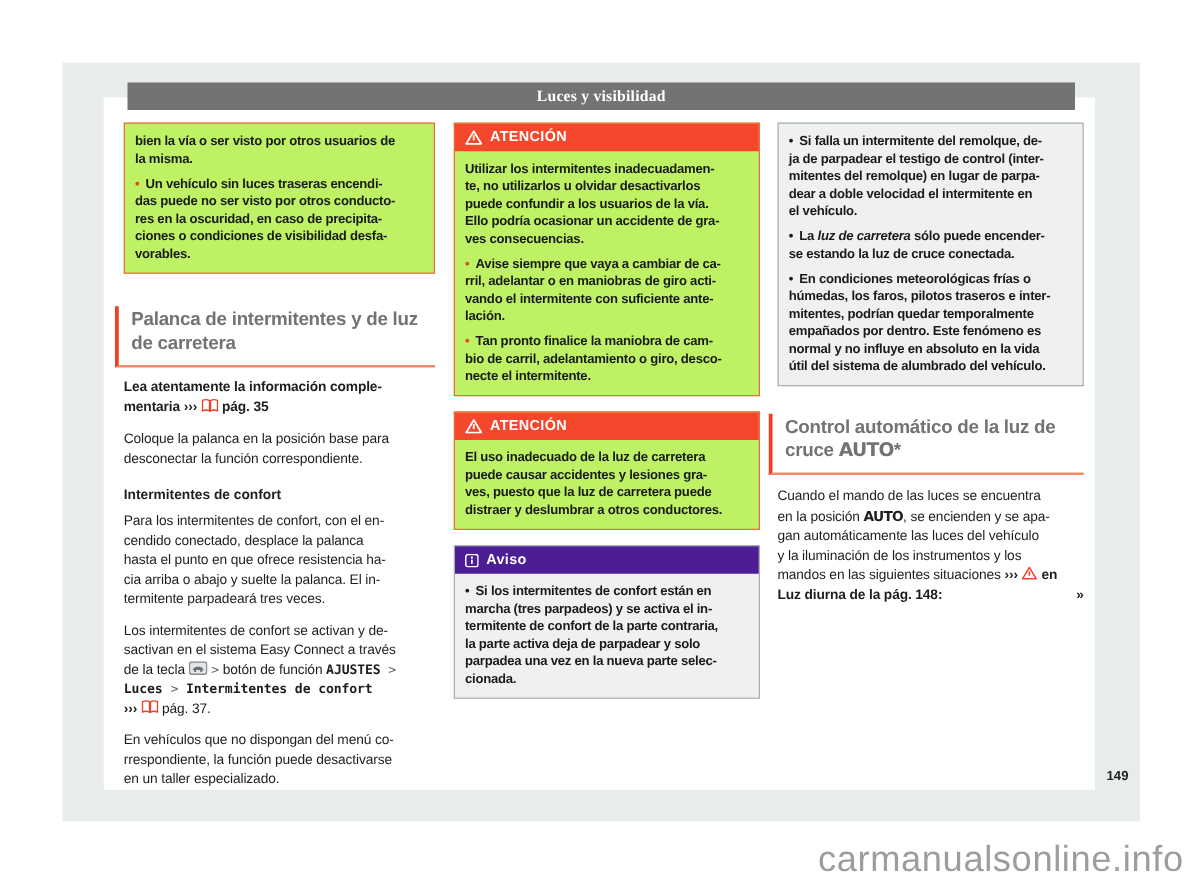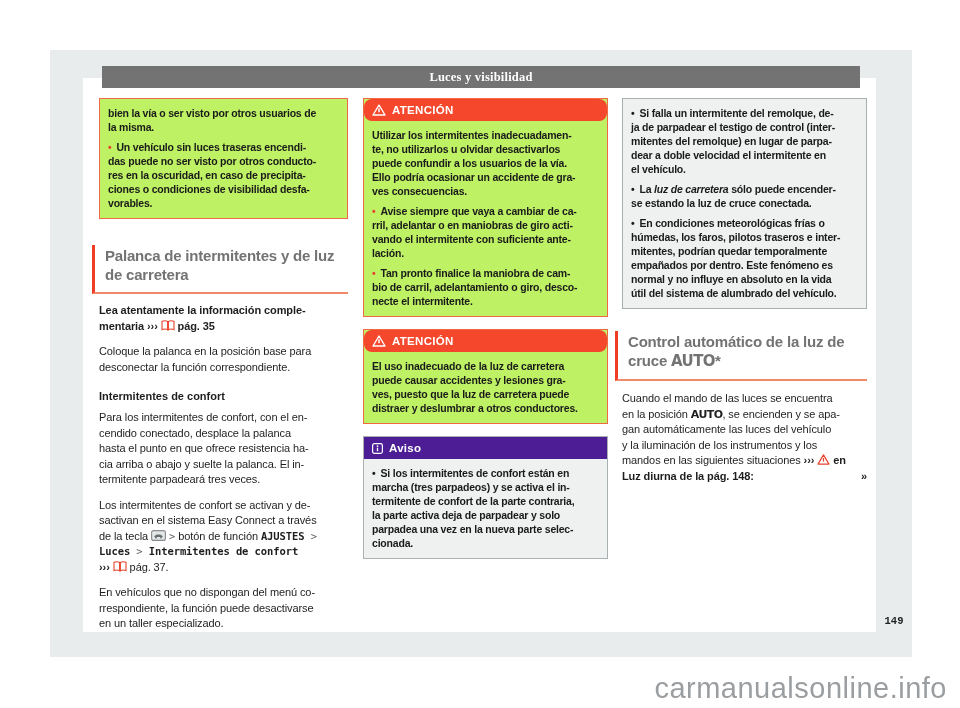--- a/index.html
+++ b/index.html
@@ -14,21 +14,21 @@
   .col{position:absolute;top:98px;z-index:4;}
   .col-left{left:99px;width:249px;}
   .col-mid{left:363px;width:245px;}
   .col-right{left:622px;width:245px;}
 
   
   .wbox{border:1px solid #ef6a44;background:#bef264;}
   .nbox{border:1px solid #a9b0b2;background:#eff1f1;}
   .box-header{height:22px;display:flex;align-items:center;gap:6px;padding-left:8px;
               color:#ffffff;font-size:11.5px;font-weight:700;letter-spacing:.3px;}
-  .wbox .box-header{background:#f4472b;border-radius:8px;}
+  .wbox .box-header{background:#f4472b;}
   .nbox .box-header{background:#4c1d95;}
   .box-body{padding:7px 8px 8px 8px;}
   .box-p{white-space:pre-line;font-size:10.5px;font-weight:700;line-height:14px;
          letter-spacing:-.2px;color:#1a1a1a;margin:0 0 6px 0;}
   .box-p:last-child{margin-bottom:0;}
 
   
   .para{white-space:pre-line;font-size:11px;line-height:15.5px;letter-spacing:-.1px;
         margin:0;position:relative;}
   .lead{font-weight:700;}
@@ -49,21 +49,21 @@
   .s-bullet{color:#1a1a1a;margin-right:5px;}
   .s-bullet-red{color:#e8432c;margin-right:5px;}
   .s-cont{position:absolute;right:0;font-weight:700;color:#222;}
   .inline-icon{display:inline-block;vertical-align:-1px;line-height:0;}
 
   
   .mt26{margin-top:26px;} .mt22{margin-top:22px;} .mt12{margin-top:12px;}
   .mt10{margin-top:10px;} .mt9{margin-top:9px;} .mt8{margin-top:8px;}
 
   .page-number{position:absolute;left:876px;top:615px;width:36px;text-align:center;
-               font-size:10.5px;font-weight:700;color:#222;z-index:6;font-family:Liberation Mono, monospace;}
+               font-size:10.5px;font-weight:700;color:#222;z-index:6;}
   .watermark{position:absolute;right:13px;top:672px;font-size:29px;color:#9b9ea0;
              letter-spacing:.5px;z-index:6;}
 </style>
 </head>
 <body>
 
 <div class="screen">
   <div class="backdrop"></div>
   <div class="sheet"></div>
 

